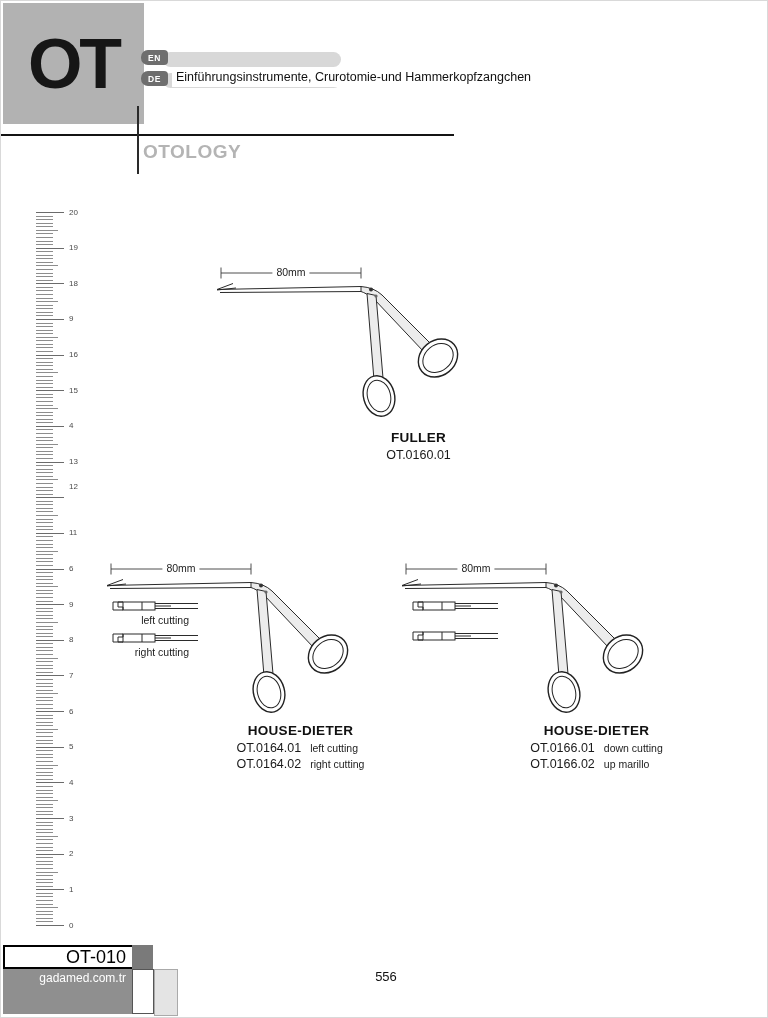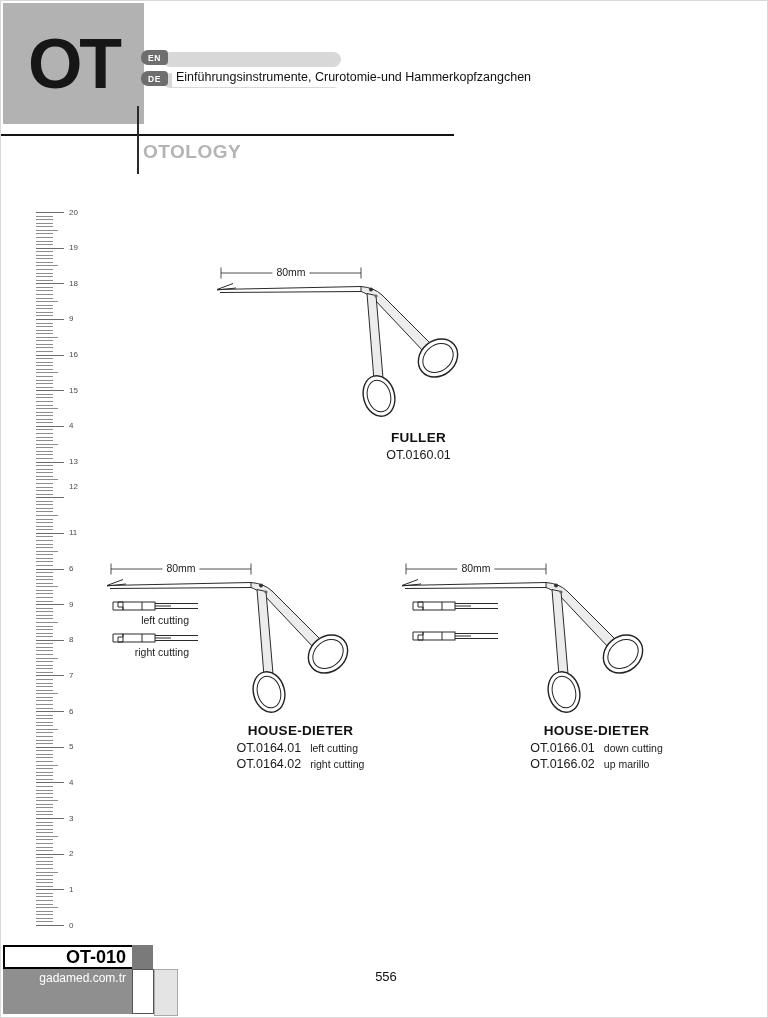--- a/index.html
+++ b/index.html
@@ -42,21 +42,21 @@
 
   .prod{position:absolute;text-align:center;color:#111;}
   .prod .pname{font-size:13.5px;font-weight:bold;letter-spacing:.3px;}
   .prod .rows{display:inline-block;text-align:left;margin-top:2px;}
   .code-row{white-space:nowrap;line-height:14.5px;}
   .code-row .code{font-size:12.5px;color:#1a1a1a;}
   .code-row .variant{font-size:10.5px;color:#222;margin-left:9px;}
 
   
   .f-code{position:absolute;left:2px;top:944px;width:121px;height:20px;background:#fff;
-          border:2px solid #000;text-align:right;font-size:18px;font-weight:bold;color:#000;
+          border:2px solid #000;text-align:right;font-size:18px;font-weight:normal;color:#000;
           line-height:20px;padding-right:6px;}
   .f-darksq{position:absolute;left:131px;top:944px;width:21px;height:24px;background:#7a7a7a;}
   .f-gray{position:absolute;left:2px;top:968px;width:129px;height:45px;background:#8f8f8f;
           text-align:right;font-size:12px;color:#fff;padding:2px 6px 0 0;box-sizing:border-box;}
   .f-white{position:absolute;left:131px;top:968px;width:20px;height:43px;background:#fff;border:1px solid #555;}
   .f-light{position:absolute;left:153px;top:968px;width:22px;height:45px;background:#e4e4e4;border:1px solid #aaa;}
   .f-page{position:absolute;left:345px;top:968px;width:80px;text-align:center;font-size:13px;color:#111;}
 </style>
 </head>
 <body>

